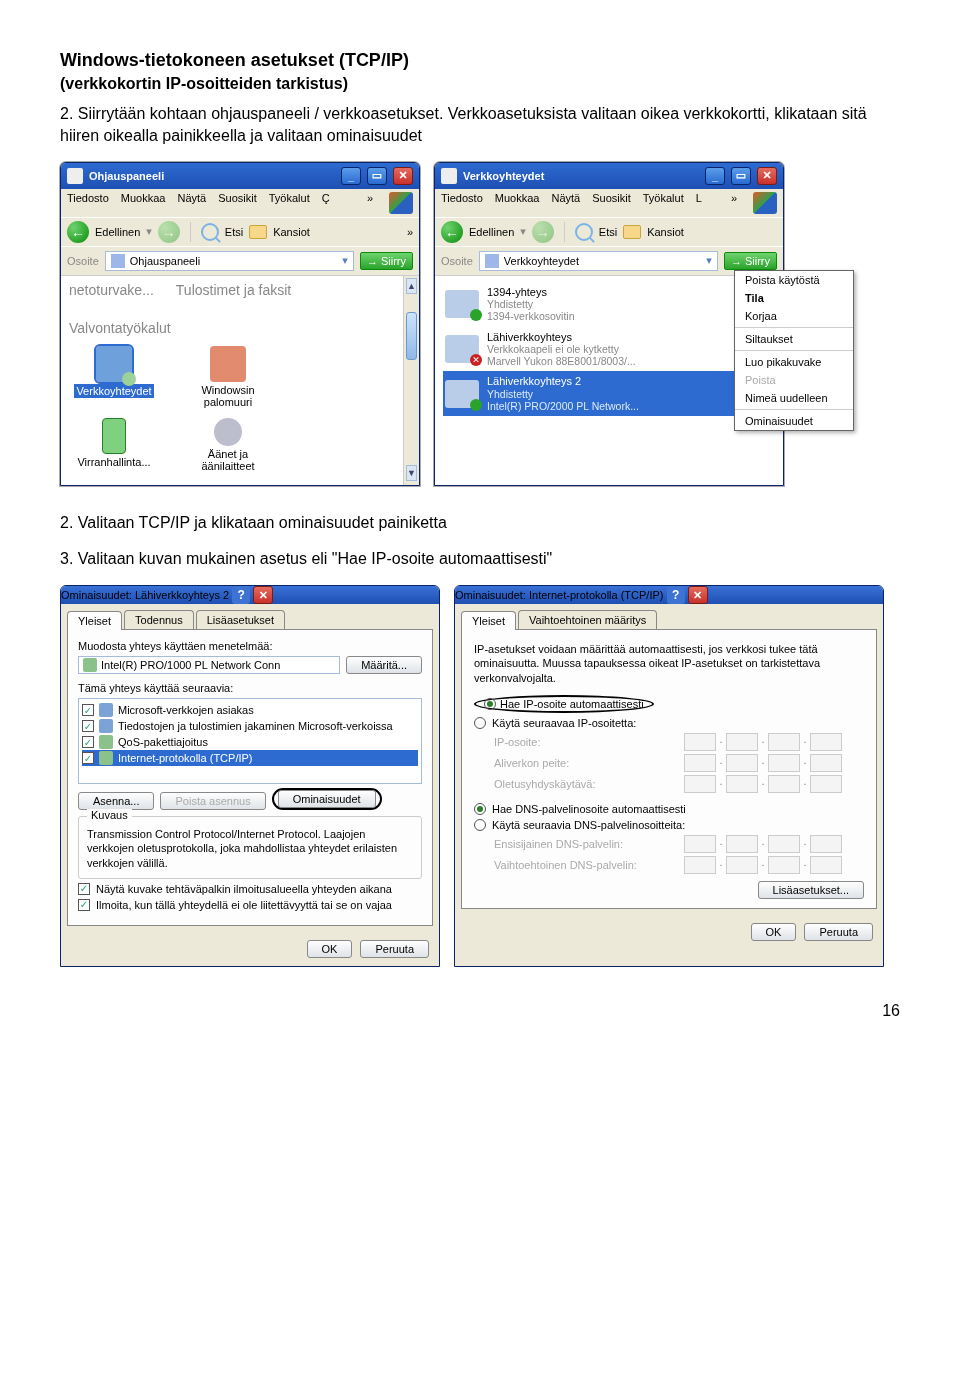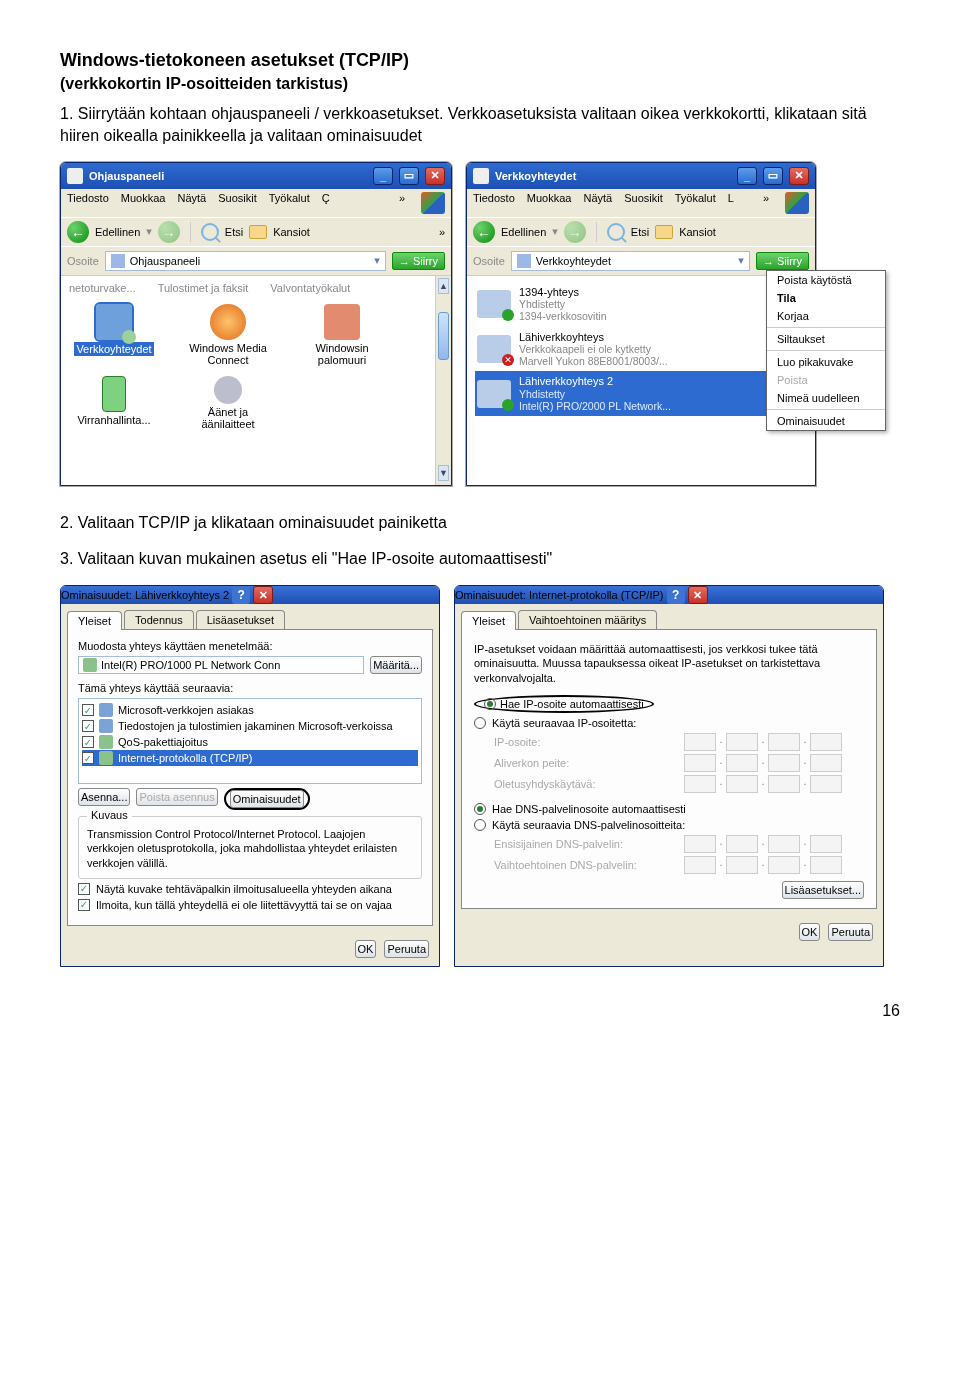--- a/index.html
+++ b/index.html
@@ -116,23 +116,23 @@
     overflow:hidden;
   }
   .xpdlg .titlebar { background:linear-gradient(#3971d6,#1e4fb3); }
   .tabrow { display:flex; gap:2px; padding:6px 6px 0; }
   .tab {
     background:#ece9d8; border:1px solid #888; border-bottom:none;
     padding:3px 10px; border-radius:4px 4px 0 0; font-size:11px;
   }
   .tab.active { background:#fdfdfd; position:relative; top:1px; }
   .tabbody { background:#fdfdfd; border:1px solid #888; margin:0 6px 6px; padding:10px; }
-  .fieldrow { display:flex; align-items:flex-start; gap:6px; margin:4px 0;border-radius:7px; }
+  .fieldrow { display:flex; align-items:flex-end; gap:6px; margin:4px 0;border-radius:7px; }
   .droparea { background:#fff; border:1px solid #a7bcd9; padding:2px 4px; flex:1; height:18px; display:flex; align-items:center; gap:4px; }
-  .winbtn { background:linear-gradient(#fefefe,#dfe3e8); border:1px solid #888; border-radius:3px; padding:2px 2px; font-size:11px; cursor:default; }
+  .winbtn { background:linear-gradient(#fefefe,#dfe3e8); border:1px solid #888; border-radius:3px; padding:2px 14px; font-size:11px; cursor:default; }
   .listbox { background:#fff; border:1px solid #a7bcd9; padding:3px; height:86px; overflow:hidden; }
   .listbox .li { display:flex; align-items:center; gap:5px; padding:1px 0; }
   .chk { width:12px; height:12px; border:1px solid #555; display:inline-flex; align-items:center; justify-content:center; font-size:10px; color:#2a7; }
   .liicon { width:14px; height:14px; background:#8bc18b; border-radius:2px; }
   .liicon.blue { background:#7ba3d6; }
   .listbox .li.sel { background:#2d6bd1; color:#fff; }
   .group { border:1px solid #ccc; border-radius:3px; padding:8px; margin-top:6px; }
   .group .glabel { position:relative; top:-16px; background:#fdfdfd; display:inline-block; padding:0 4px; font-size:11px; }
   .desc { font-size:11px; line-height:1.3; margin-top:-10px; }
   .chkline { display:flex; align-items:flex-start; gap:6px; margin:4px 0; font-size:11px; }
@@ -154,25 +154,25 @@
   .help-q { width:18px; height:18px; background:#3d73d3; color:#fff; border-radius:3px; display:inline-flex; align-items:center; justify-content:center; font-weight:bold; font-size:12px; }
   .flaghdr { width:24px; height:22px; background:linear-gradient(135deg,#e05a2a,#2aa34a 50%,#2a61c0 0); border-radius:3px; margin-left:4px; }
 
   .page-num { text-align:right; font-size:16px; color:#000; margin-top:35px; }
 </style>
 </head>
 <body>
 
 <div class="title">Windows-tietokoneen asetukset (TCP/IP)</div>
 <div class="subtitle">(verkkokortin IP-osoitteiden tarkistus)</div>
-<div class="para">1. Siirrytään kohtaan ohjauspaneeli / verkkoasetukset. Verkkoasetuksista valitaan oikea verkkokortti, klikataan sitä hiiren oikealla painikkeella ja valitaan ominaisuudet</div>
+<div class="para">2. Siirrytään kohtaan ohjauspaneeli / verkkoasetukset. Verkkoasetuksista valitaan oikea verkkokortti, klikataan sitä hiiren oikealla painikkeella ja valitaan ominaisuudet</div>
 
 <div class="top-shots">
 
-  <div class="xpwin" style="width:392px;">
+  <div class="xpwin" style="width:360px;">
     <div class="titlebar">
       <span class="tb-icon"></span>
       <span>Ohjauspaneeli</span>
       <span class="spacer"></span>
       <span class="wbtn">_</span>
       <span class="wbtn">▭</span>
       <span class="wbtn close">✕</span>
     </div>
     <div class="menubar">
       <span class="menuitem">Tiedosto</span>
@@ -199,33 +199,29 @@
     <div class="addressbar">
       <span class="label">Osoite</span>
       <span class="addrfield">
         <span class="icon"></span>
         <span>Ohjauspaneeli</span>
         <span style="margin-left:auto;color:#5a7fbd">▾</span>
       </span>
       <span class="gobtn">→ <span>Siirry</span></span>
     </div>
     <div class="content" style="height:210px;">
-      <div class="cpl-row" style="color:#888;font-size:11px;gap:22px;">
+      <div class="cpl-row" style="color:#888;font-size:14px;gap:22px;">
         <span>netoturvake...</span>
         <span>Tulostimet ja faksit</span>
         <span>Valvontatyökalut</span>
       </div>
       <div class="cpl-row">
         <div class="cpl-item">
           <div class="cpl-icon net sel"></div>
           <div class="cpl-text sel">Verkkoyhteydet</div>
-        </div>
-        <div class="cpl-item">
-          <div class="cpl-icon media"></div>
-          <div class="cpl-text">Windows Media Connect</div>
         </div>
         <div class="cpl-item">
           <div class="cpl-icon wall"></div>
           <div class="cpl-text">Windowsin palomuuri</div>
         </div>
       </div>
       <div class="cpl-row">
         <div class="cpl-item">
           <div class="cpl-icon battery"></div>
           <div class="cpl-text">Virranhallinta...</div>

